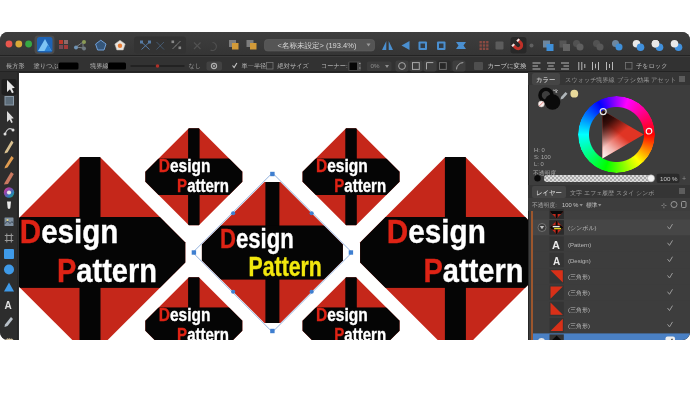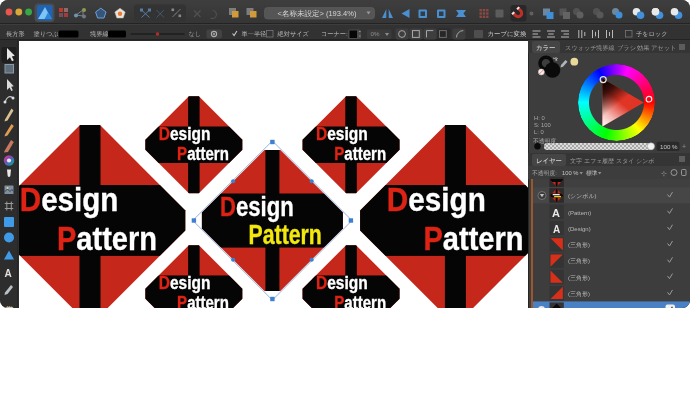--- a/index.html
+++ b/index.html
@@ -1,18 +1,18 @@
 <!DOCTYPE html>
 <html><head>
 <meta charset="utf-8">
 <style>
   html,body{margin:0;padding:0;background:#ffffff;}
   *{box-sizing:border-box;}
   .win{position:relative;width:690px;height:308px;border-radius:8px;overflow:hidden;
-       background:#3d3d3d;font-family:"Liberation Sans",sans-serif;}
+       background:#3d3d3d;font-family:"Liberation Sans",sans-serif;margin-top:32px;}
   .abs{position:absolute;}
 </style>
 </head>
 <body>
 <div class="win">
 
   <div class="abs" style="left:0;top:0;width:690px;height:24px;background:linear-gradient(#3e3e3e,#353535);border-bottom:1px solid #232323;"></div>
   <svg class="abs" style="left:0;top:0;" width="690" height="24" viewBox="0 0 690 24">
     <circle cx="9" cy="12" r="3.4" fill="#e9564d"></circle>
     <circle cx="18.8" cy="12" r="3.4" fill="#d9a938"></circle>

